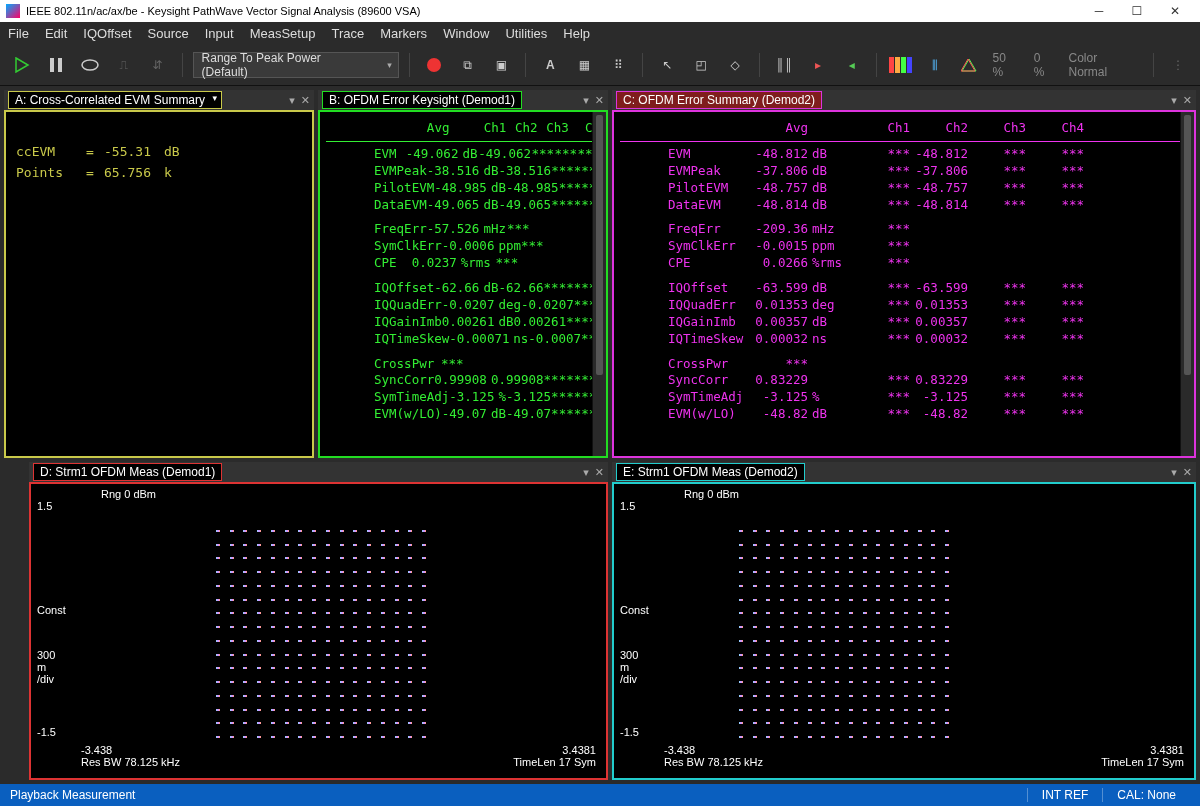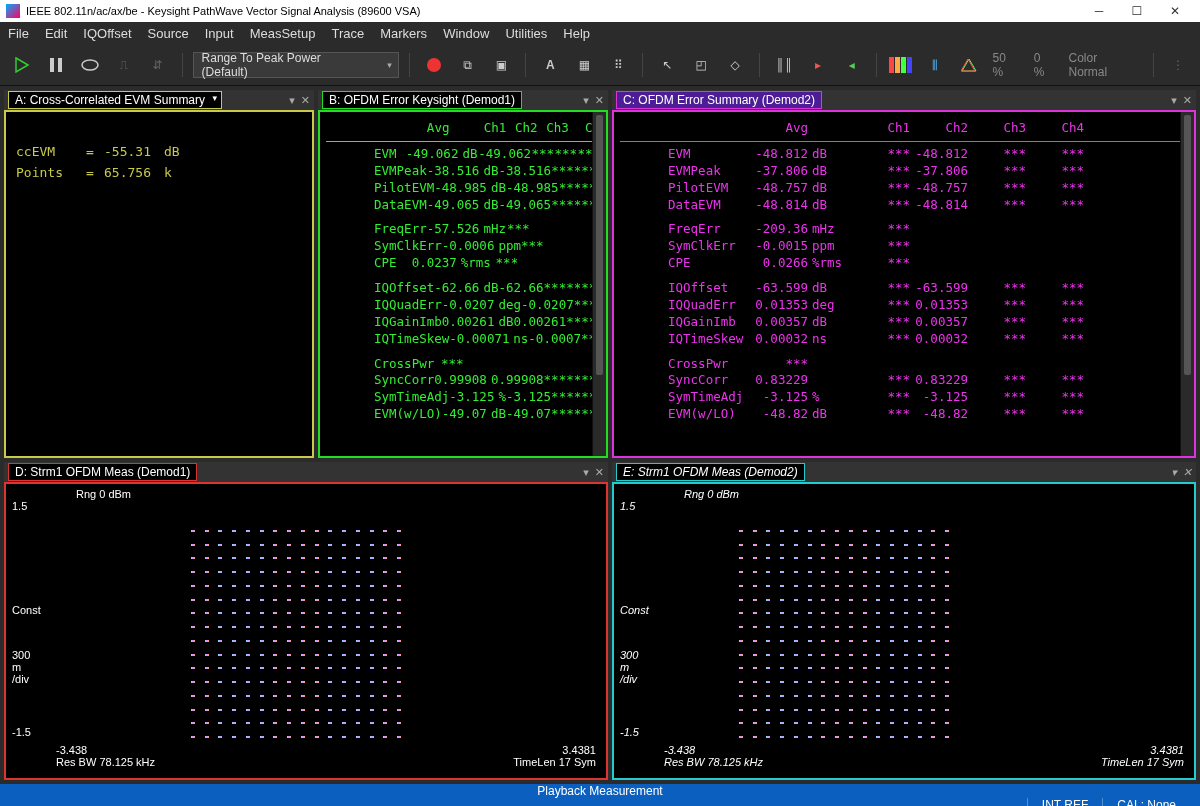--- a/index.html
+++ b/index.html
@@ -109,21 +109,21 @@
 }
 .pa .panel-header { background: #333; }
 .pa .panel-header .title-txt { background:#000; border:1px solid #c9c94a; padding:1px 16px 1px 6px; position:relative; color:#fff;}
 .pa .panel-header .title-txt::after{content:"▾"; position:absolute; right:4px; font-size:9px;}
 .pa .panel-body { border-color: #c9c94a; }
 .pb .panel-body { border-color: #2d2; }
 .pc .panel-body { border-color: #d3d; }
 .pd .panel-body { border-color: #d33; }
 .pe .panel-body { border-color: #2cc; }
 .pb .panel-header .title-txt { border:1px solid #2d2; padding:1px 6px; background:#000; color:#fff;}
-.pc .panel-header .title-txt { border:1px solid #d3d; padding:1px 6px; background:#4c1d95; color:#fff;}
+.pc .panel-header .title-txt { border:1px solid #d3d; padding:1px 6px; background:#7f1d1d; color:#fff;}
 .pd .panel-header .title-txt { border:1px solid #d33; padding:1px 6px; background:#000; color:#fff;}
 .pe .panel-header .title-txt { border:1px solid #2cc; padding:1px 6px; background:#000; color:#fff;}
 
 .pa-content {
   padding: 30px 10px;
   font-family: monospace;
   font-size: 13px;
   color: #c9c94a;
   line-height: 1.6;
 }
@@ -181,21 +181,20 @@
 }
 
 .statusbar {
   height: 22px;
   background: #0a5fbf;
   color: #fff;
   display: flex;
   align-items: center;
   padding: 0 10px;
   font-size: 12px;
-  flex-direction: column;
 }
 .statusbar .right { margin-left:auto; display:flex; gap:0;}
 .statusbar .right span{ padding:0 14px; border-left:1px solid rgba(255,255,255,0.3);}
 
 .stretch2 { grid-column: 1 / span 2; }
 
 svg { display:block; }
 </style>
 </head>
 <body>
@@ -633,21 +632,21 @@
             <span class="col-ch">***</span>
             <span class="col-ch">-48.82</span>
             <span class="col-ch">***</span>
             <span class="col-ch">***</span>
           </div>
         </div>
       <div class="scrollbar-v"></div>
     </div>
   </div>
 
-  <div class="panel pd stretch2" style="grid-area: 2 / 1 / auto / 3;">
+  <div class="panel pd stretch2" style="grid-area: 2 / 1 / auto / 3; margin-left: 25px;">
     <div class="panel-header">
       <span class="title-txt">D: Strm1 OFDM Meas (Demod1)</span>
       <span class="h-right">
           <span>▾</span>
           <span>✕</span>
         </span>
     </div>
     <div class="panel-body">
       <div class="plot-area">
         <span class="plot-top">Rng 0 dBm</span>
@@ -1212,18 +1211,18 @@
   <span>Playback Measurement</span>
   <div class="right">
     <span>INT REF</span>
     <span>CAL: None</span>
   </div>
 </div>
 
 <style>
 .workspace{grid-template-columns:310px 413px 1fr !important;}
 .panel.pd{grid-column:1 / 3 !important;}
-.panel.pe{grid-column:3 !important;font-style:italic;}
+.panel.pe{grid-column:3 !important;}
 
 @media all {
  .workspace{grid-template-columns:310px 290px 1fr !important;}
 }
 </style>
 
 </body></html>

